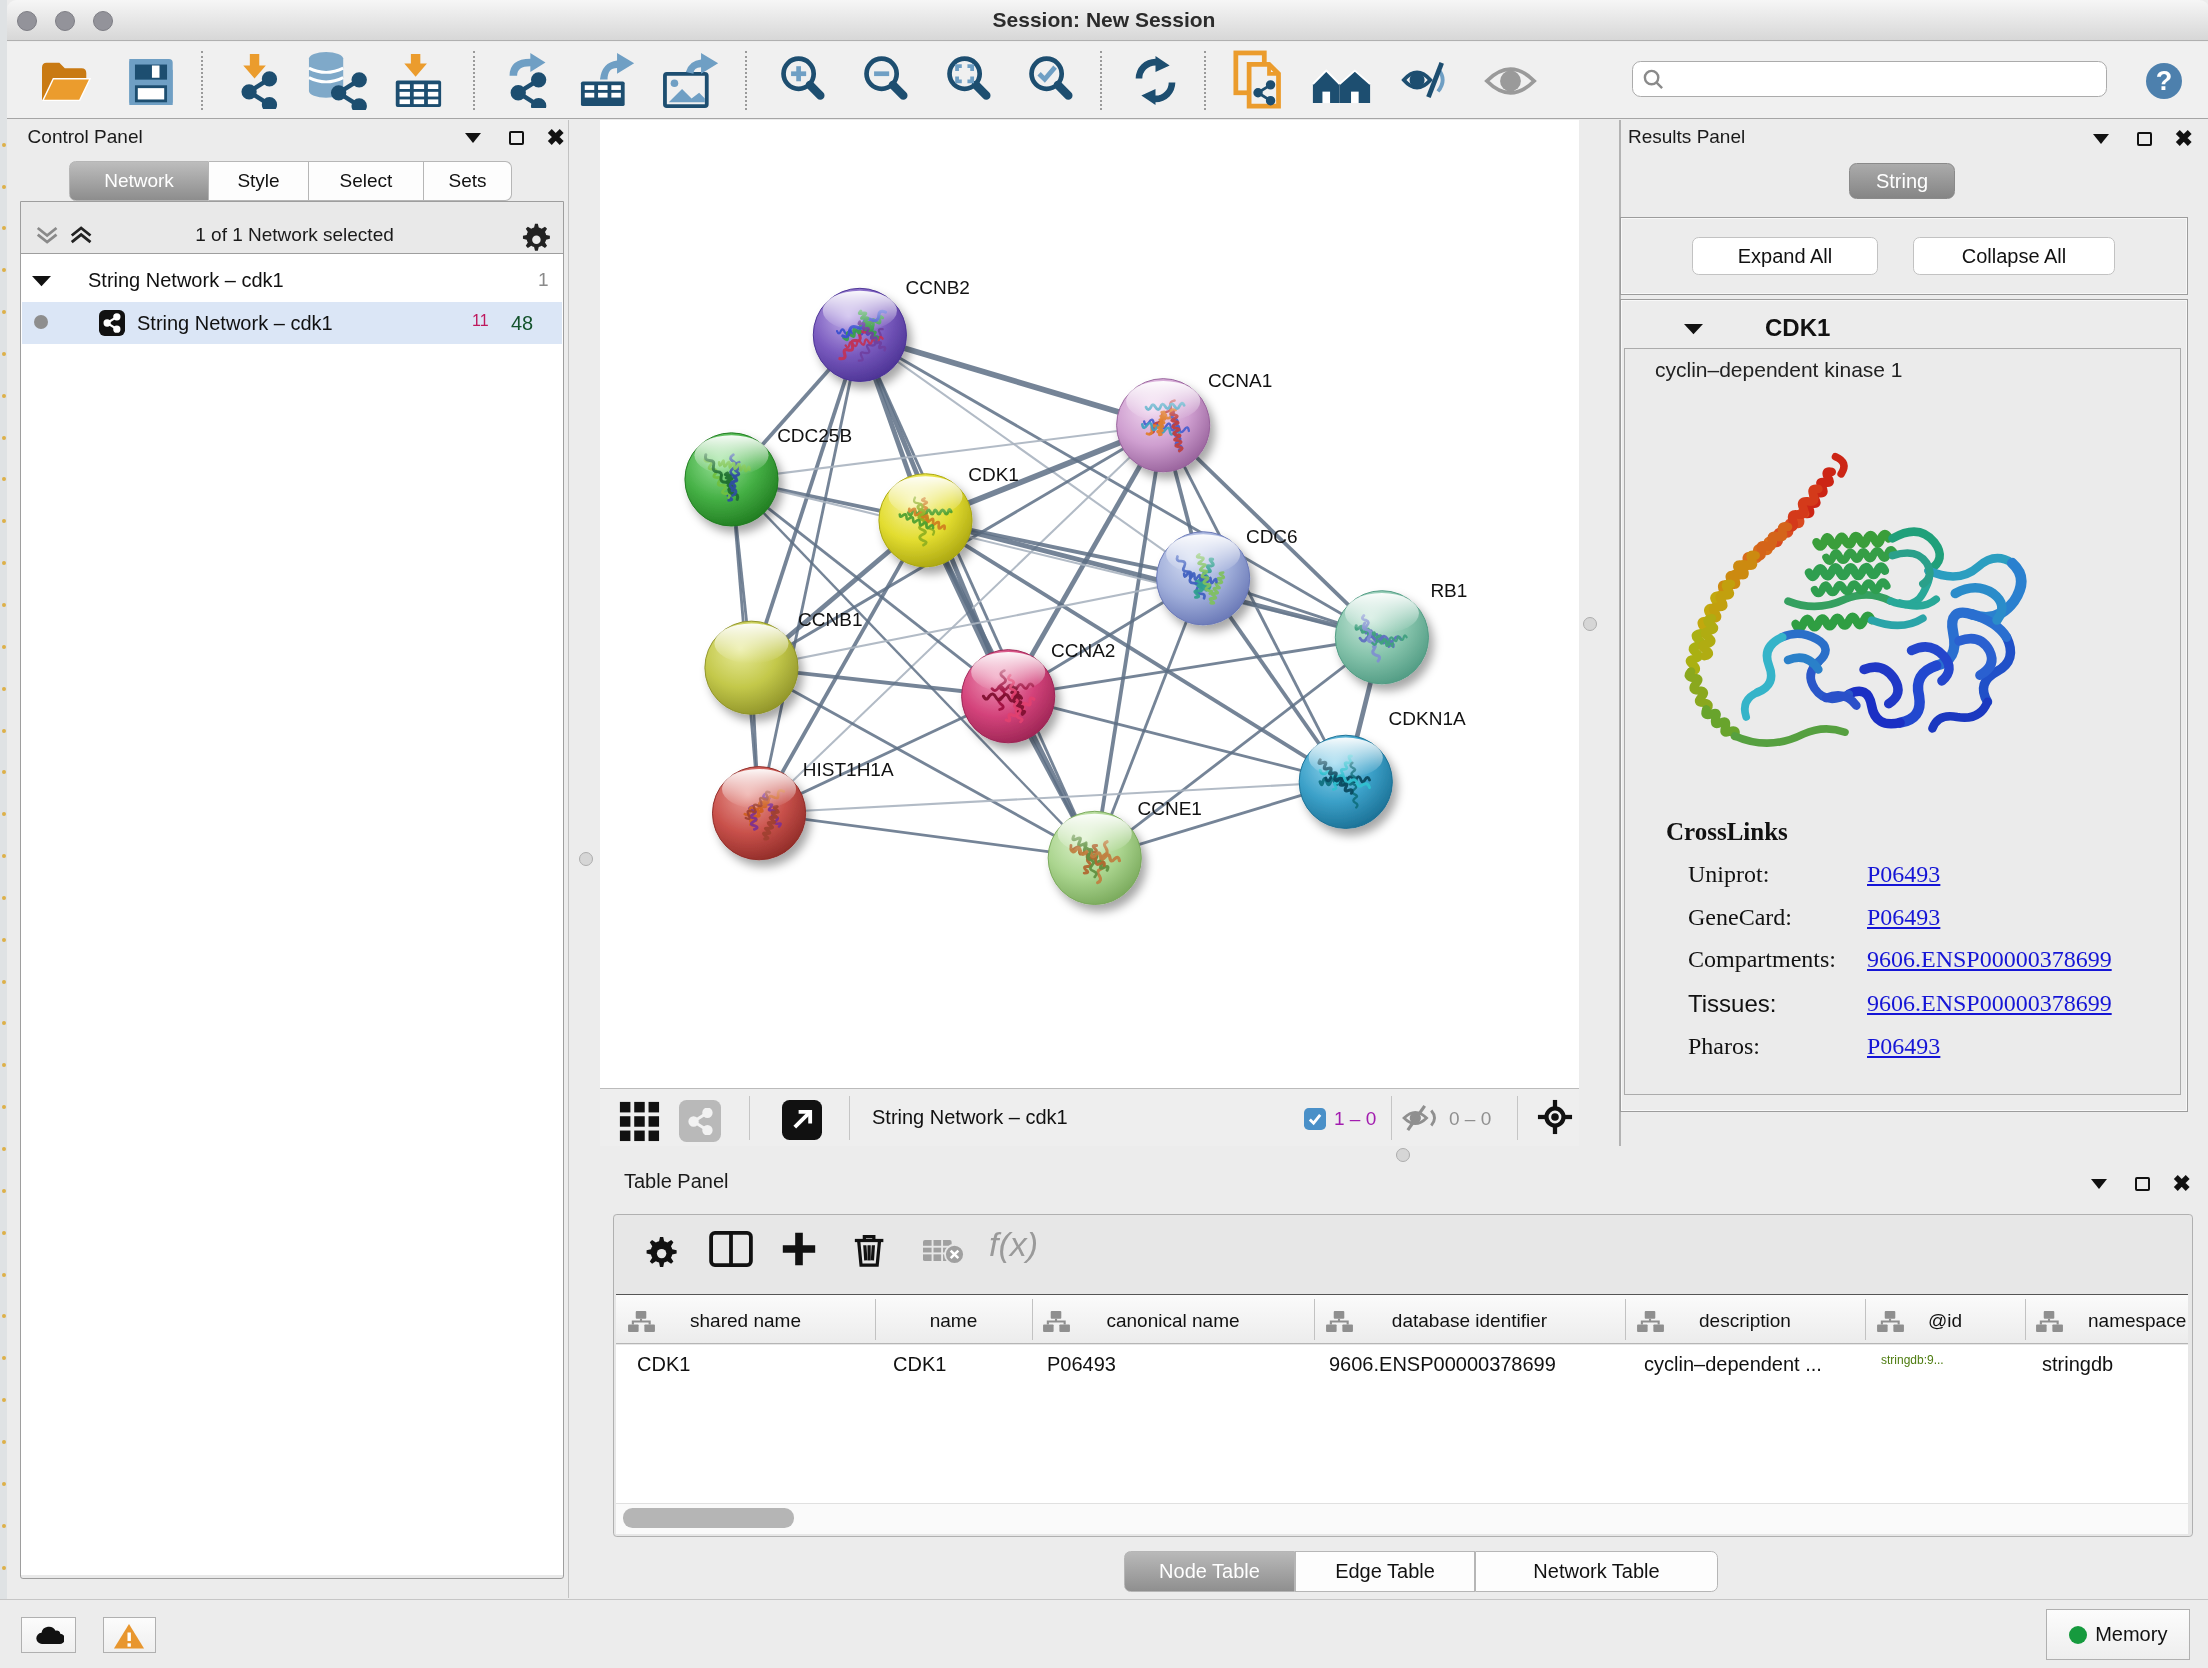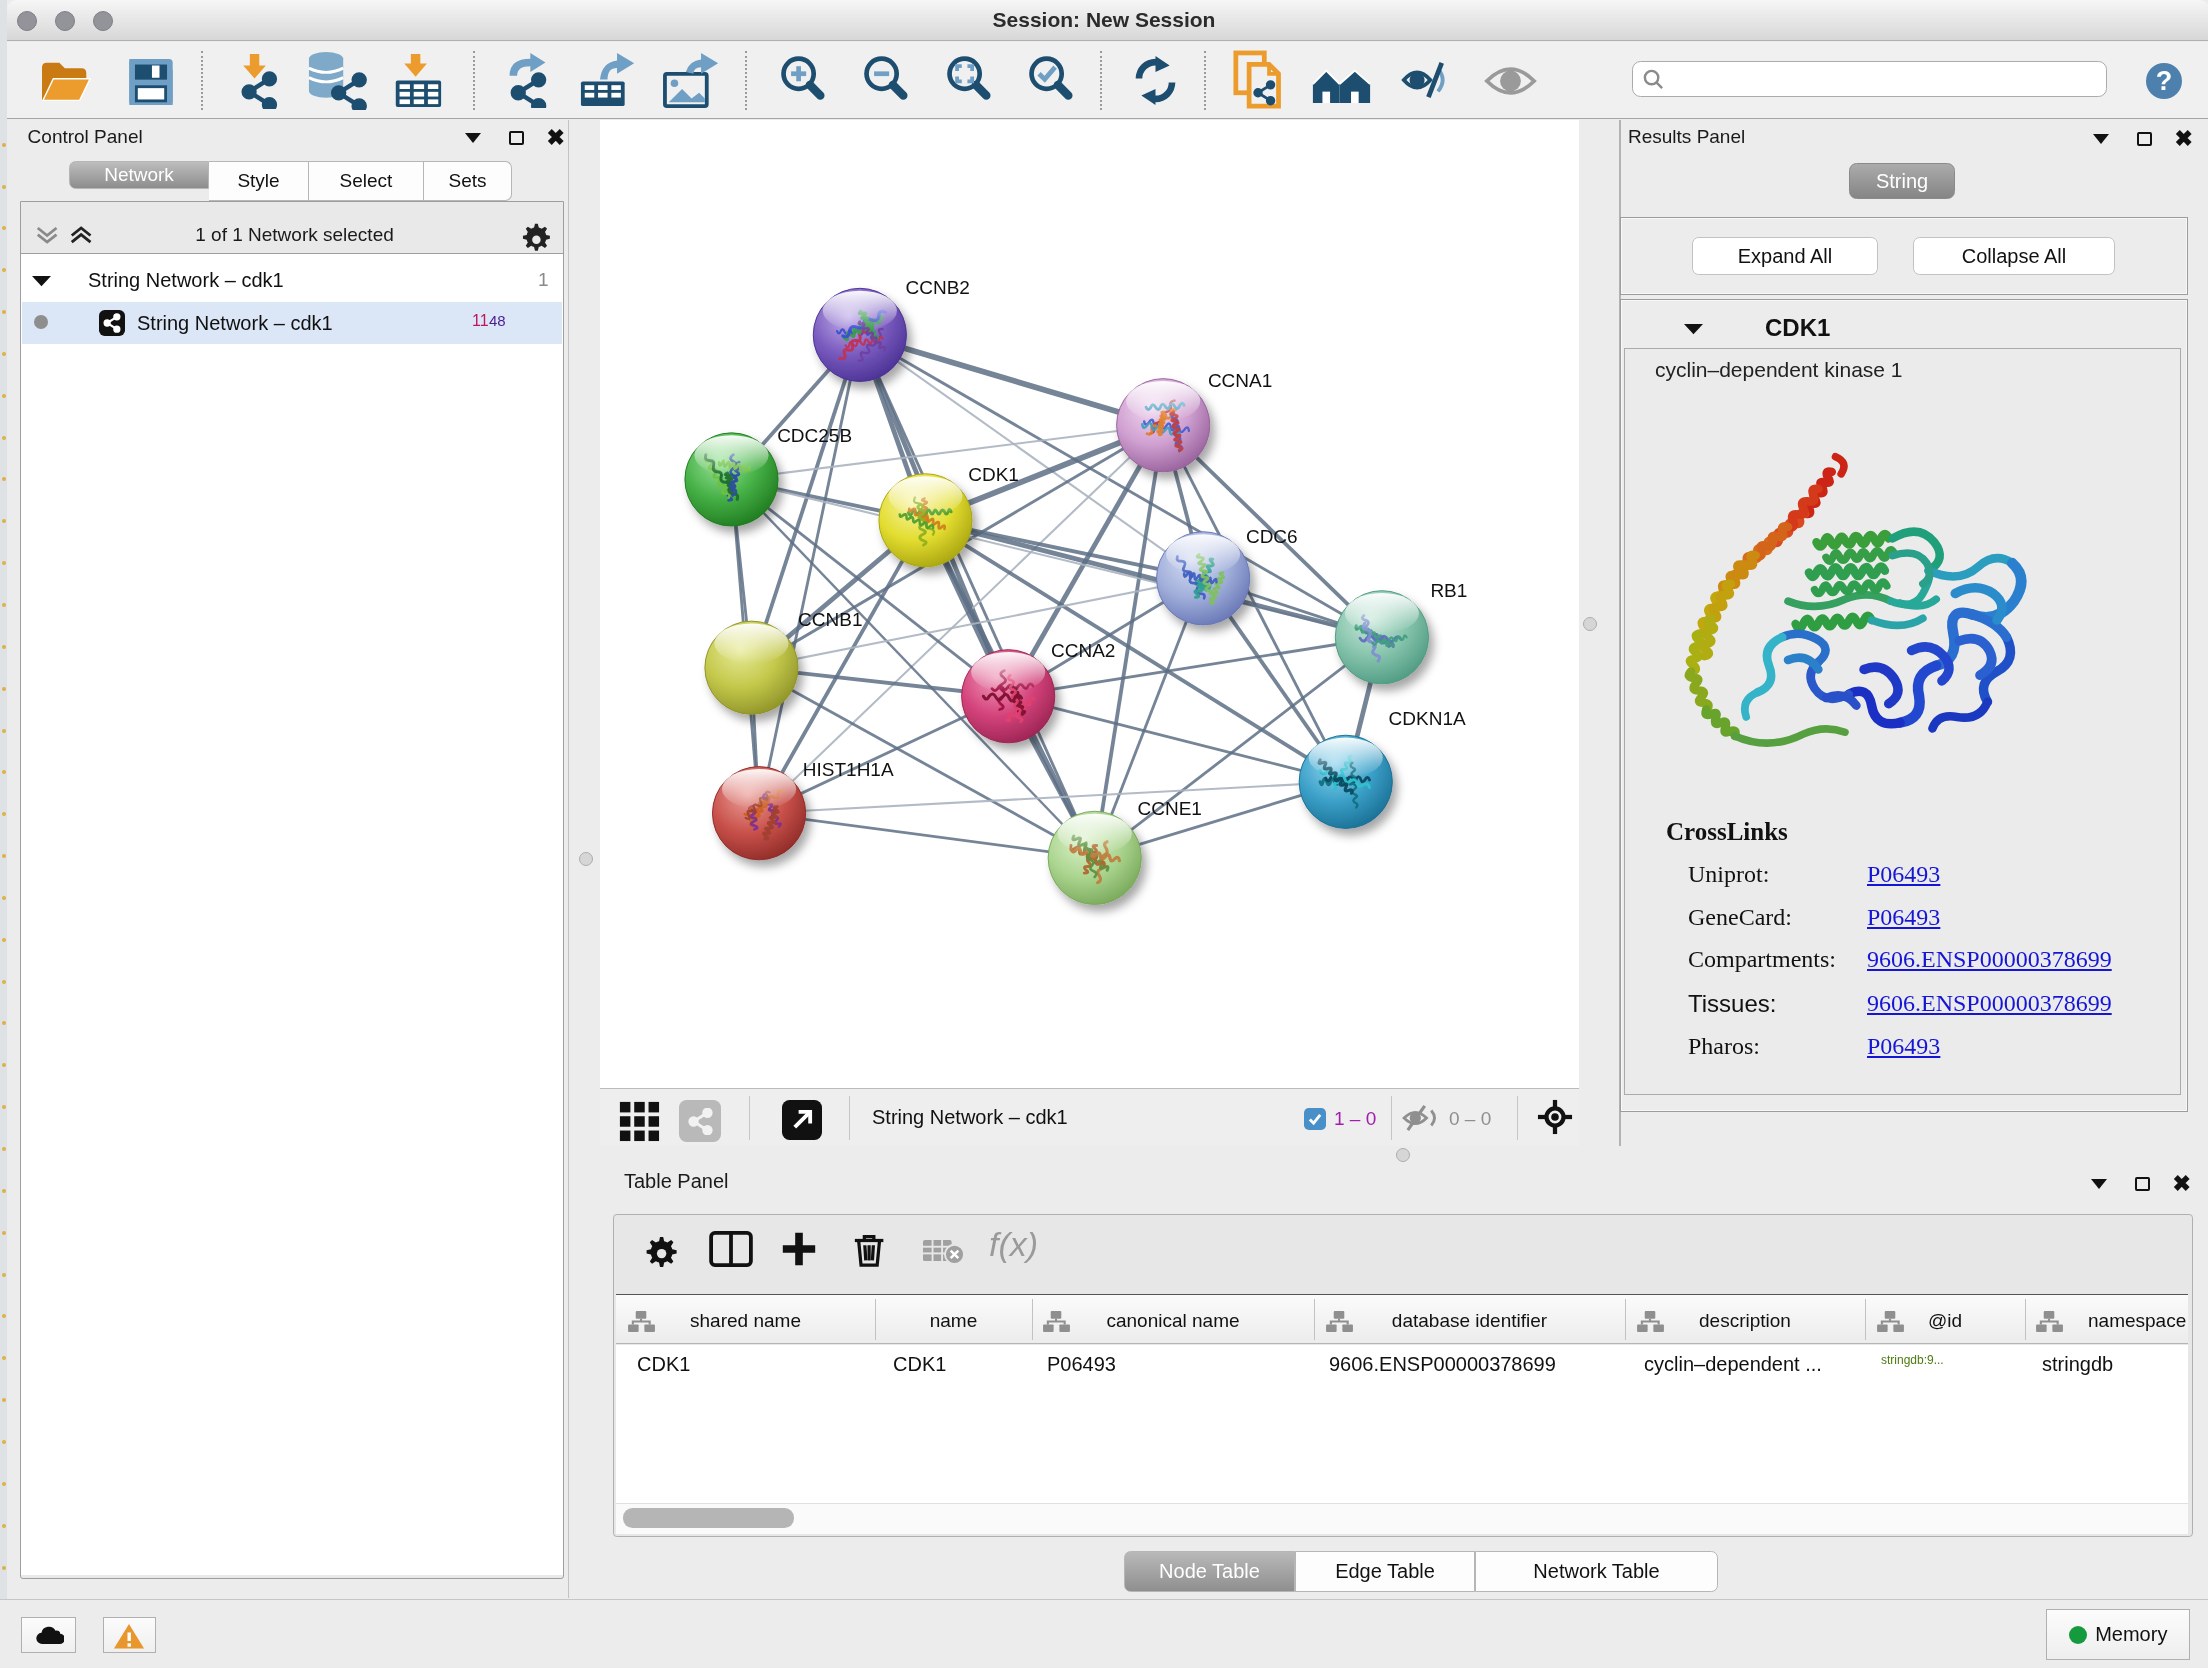--- a/index.html
+++ b/index.html
@@ -211,21 +211,21 @@
     <circle cx="10" cy="10" r="7" fill="none" stroke="#8a8a8a" stroke-width="2.5"></circle>
     <line x1="15" y1="15" x2="21" y2="21" stroke="#8a8a8a" stroke-width="2.5"></line>
   </svg>
 <div class="abs" style="left:2146px;top:63px;width:36px;height:36px;border-radius:50%;background:#4d80ad;color:#fff;font-size:27px;font-weight:bold;text-align:center;line-height:36px">?</div>
 <div class="abs ptitle" style="left:27.6px;top:126px">Control Panel</div>
 <div class="wbtns" style="left:465px;top:131px">
     <div class="tri"></div>
     <div class="sqr" style="margin-left:15px"></div>
     <div class="xx" style="margin-left:9.5px">✖</div>
   </div>
-<div class="abs" style="left:69px;top:161px;width:140px;height:28px;background:linear-gradient(#bdbdbd,#8d8d8d);color:#fff;border-radius:6.7px 0 0 6.7px;border:1px solid #b6b6b6;border-left-width:1px;font-size:19px;display:flex;align-items:center;justify-content:center">Network</div>
+<div class="abs" style="left:69px;top:161px;width:140px;height:40px;background:linear-gradient(#bdbdbd,#8d8d8d);color:#fff;border-radius:6.7px 0 0 6.7px;border:1px solid #b6b6b6;border-left-width:1px;font-size:19px;display:flex;align-items:center;justify-content:center">Network</div>
 <div class="abs" style="left:209px;top:161px;width:100px;height:40px;background:#fdfdfd;color:#111;border:1px solid #b6b6b6;border-left-width:0;font-size:19px;display:flex;align-items:center;justify-content:center">Style</div>
 <div class="abs" style="left:309px;top:161px;width:115px;height:40px;background:#fdfdfd;color:#111;border:1px solid #b6b6b6;border-left-width:0;font-size:19px;display:flex;align-items:center;justify-content:center">Select</div>
 <div class="abs" style="left:424px;top:161px;width:88px;height:40px;background:#fdfdfd;color:#111;border-radius:0 6.7px 6.7px 0;border:1px solid #b6b6b6;border-left-width:0;font-size:19px;display:flex;align-items:center;justify-content:center">Sets</div>
 <div class="abs" style="left:20px;top:201px;width:544px;height:1378px;background:#e9e9e9;border:1px solid #9e9e9e;border-radius:0 0 2.9px 2.9px"></div>
 <svg style="position:absolute;left:34px;top:224px" width="30" height="23" viewBox="0 0 32 24" xmlns="http://www.w3.org/2000/svg">
     <g fill="none" stroke="#8a8a8a" stroke-width="3">
       <path d="M4 4 L14 12 L24 4"></path>
       <path d="M4 11 L14 19 L24 11"></path>
     </g>
   </svg>
@@ -253,21 +253,21 @@
     <g stroke="#fff" stroke-width="2.2" fill="#fff">
       <line x1="5.4" y1="10.5" x2="15.600000000000001" y2="4.04"></line>
       <line x1="5.4" y1="10.5" x2="15.600000000000001" y2="16.96"></line>
       <circle cx="5.4" cy="10.5" r="2.72"></circle>
       <circle cx="15.600000000000001" cy="4.04" r="2.72"></circle>
       <circle cx="15.600000000000001" cy="16.96" r="2.72"></circle>
     </g>
   </svg>
 <div class="abs" style="left:137px;top:312px;font-size:20px;color:#111">String Network – cdk1</div>
 <div class="abs" style="left:472px;top:312px;font-size:16px;color:#be185d">11</div>
-<div class="abs" style="left:489px;top:312px;font-size:15px;color:#4c1d95">48</div>
+<div class="abs" style="left:511px;top:312px;font-size:20px;color:#14532d">48</div>
 <div class="abs" style="left:600px;top:120px;width:979px;height:968px;background:#fff">
     <svg width="979" height="968" viewBox="0 0 1029 1018" xmlns="http://www.w3.org/2000/svg" style="position:absolute;left:0;top:0">
       <defs>
         <radialGradient id="gA" cx="38%" cy="30%" r="75%">
           <stop offset="0%" stop-color="#c4b2ea"></stop>
           <stop offset="55%" stop-color="#7a5bbf"></stop>
           <stop offset="100%" stop-color="#4a3193"></stop>
         </radialGradient>
         <radialGradient id="gB" cx="38%" cy="30%" r="75%">
           <stop offset="0%" stop-color="#f2daf1"></stop>

